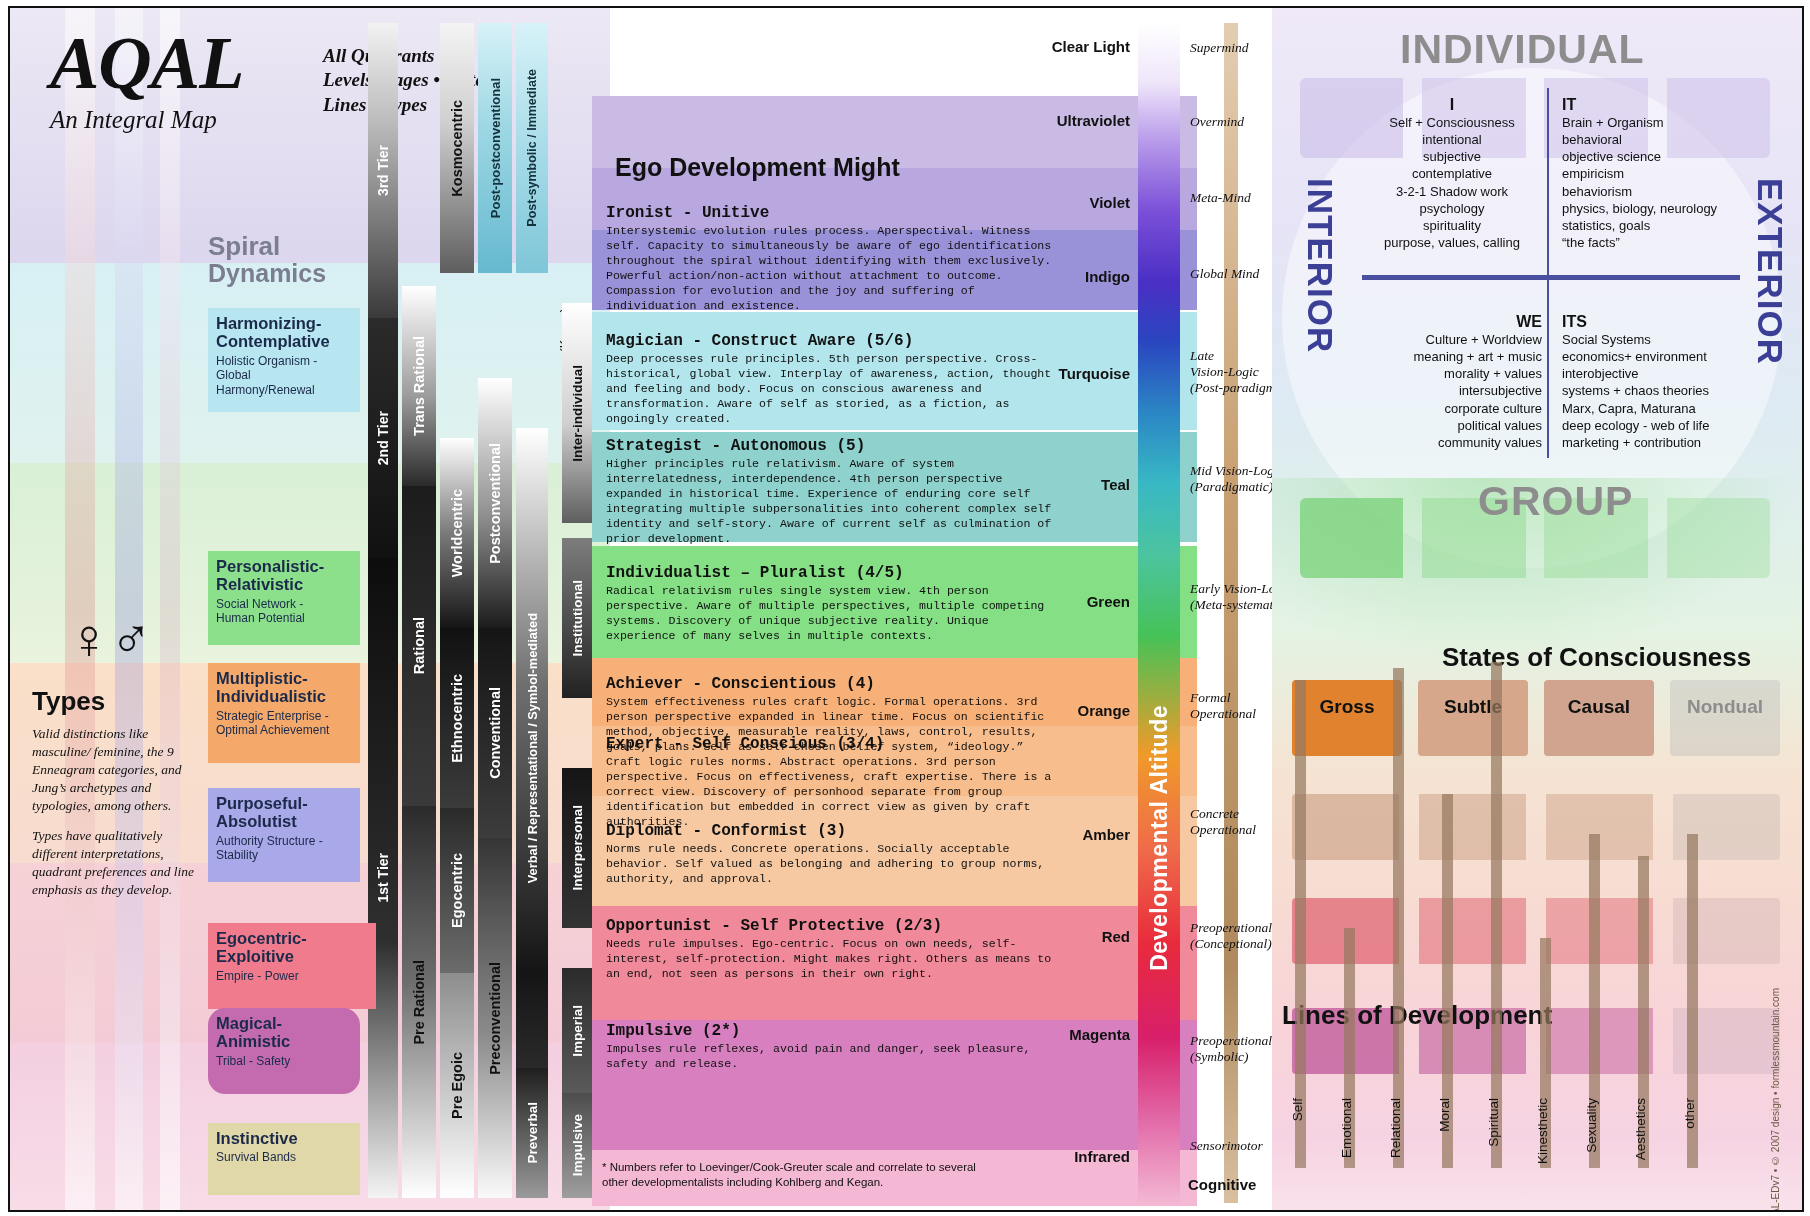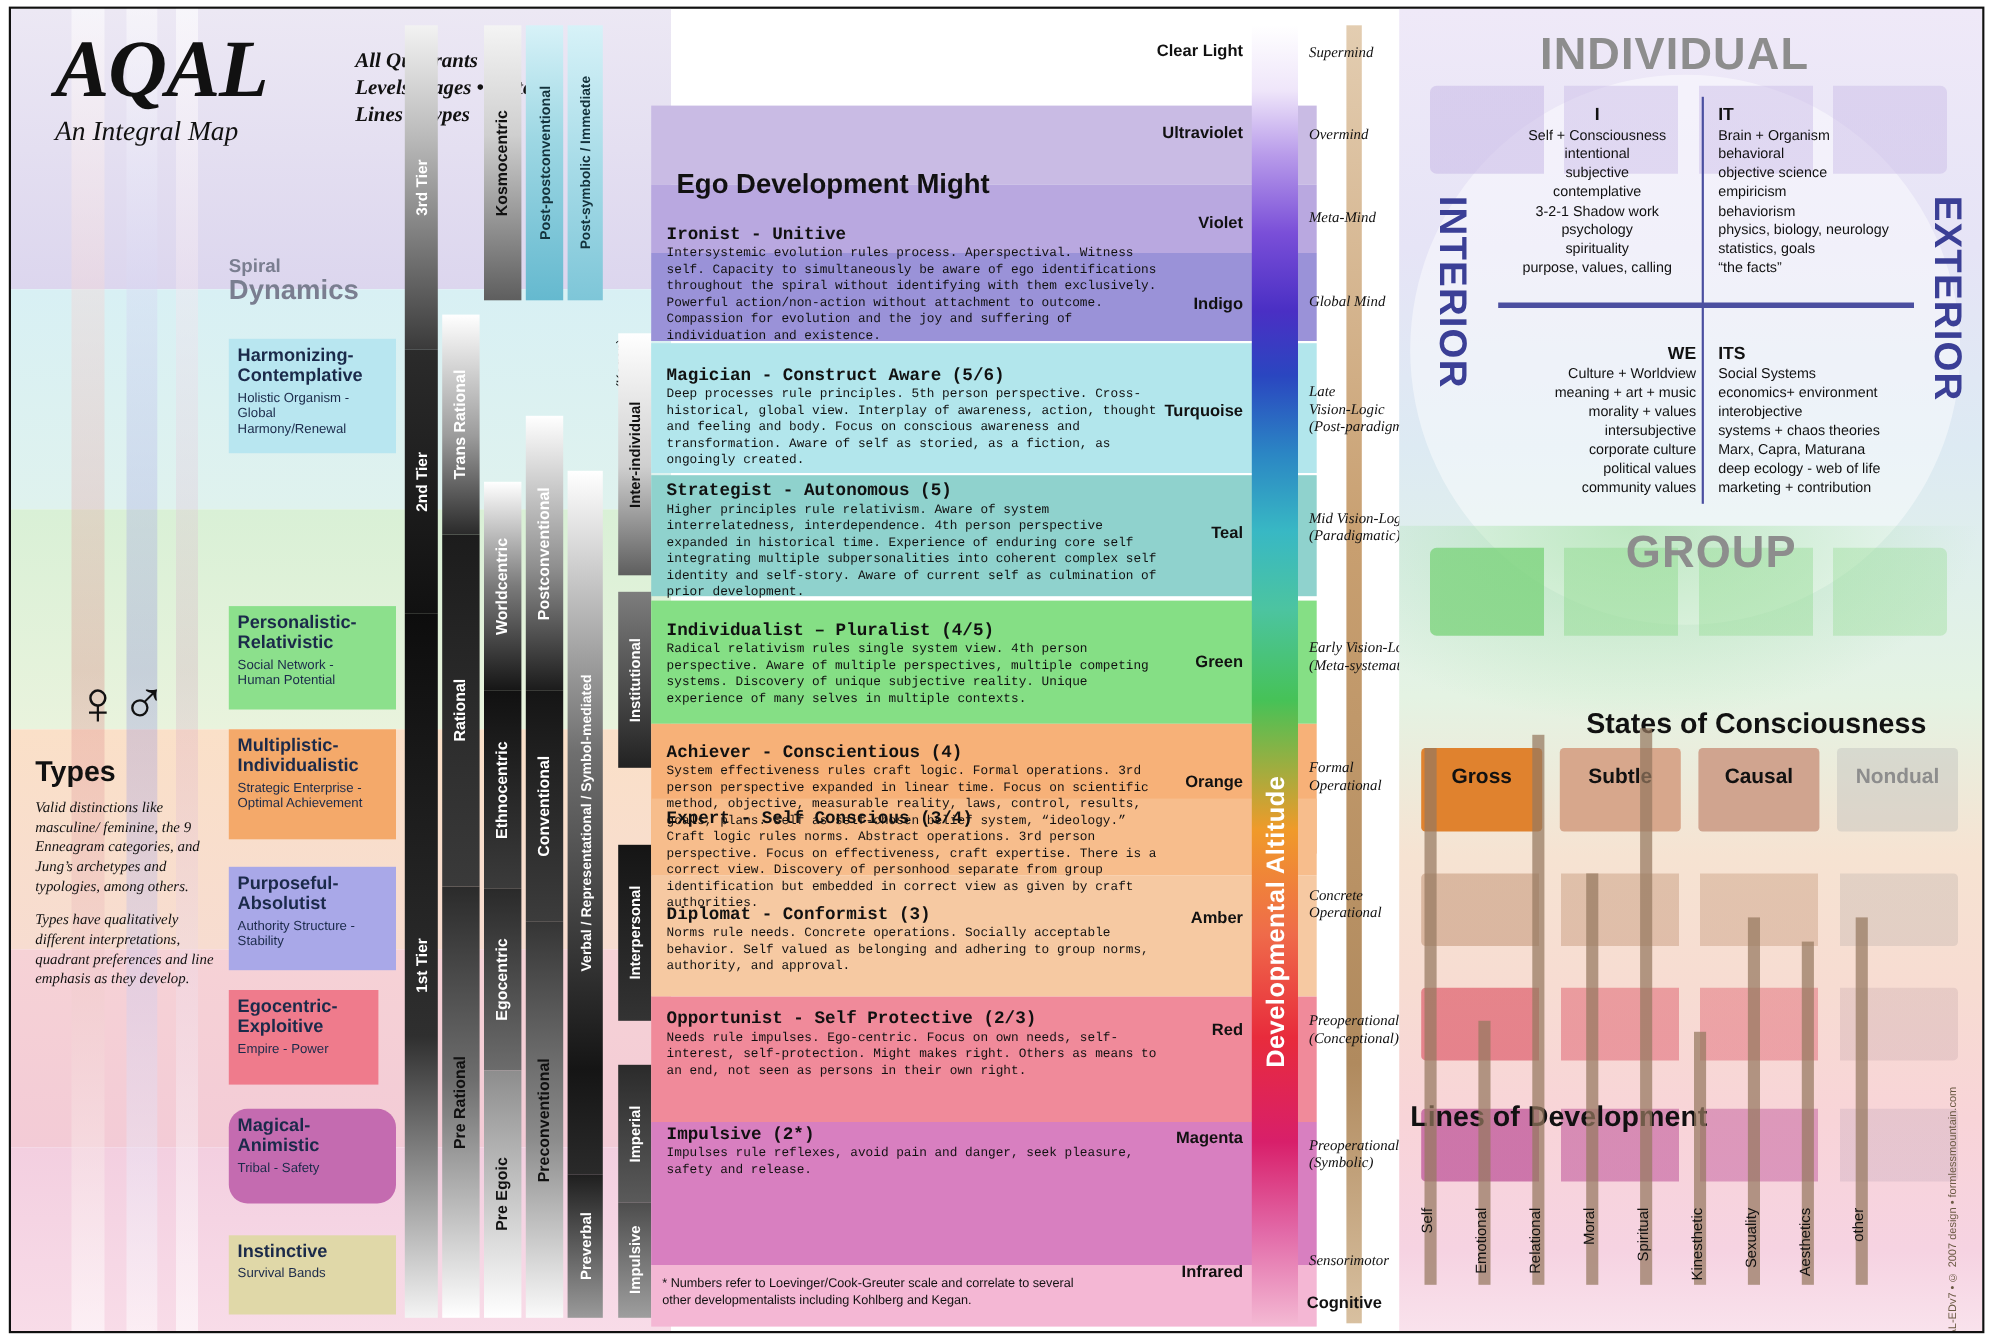--- a/index.html
+++ b/index.html
@@ -163,41 +163,41 @@
     <span style="font-size:13.5px;color:#fff;">Interpersonal</span>
   </div>
   <div class="vert band" style="left:552px;top:960px;width:30px;height:125px;background:linear-gradient(to bottom,#2b2b2b,#5a5a5a);">
     <span style="font-size:13.5px;color:#fff;">Imperial</span>
   </div>
   <div class="vert band" style="left:552px;top:1085px;width:30px;height:105px;background:linear-gradient(to bottom,#4d4d4d,#9e9e9e);">
     <span style="font-size:13.5px;color:#fff;">Impulsive</span>
   </div>
 
   <div class="abs" style="left:198px;top:225px;width:165px;">
-    <div style="font-weight:bold;font-size:17px;color:#7a7e90;line-height:1.05;">Spiral</div>
+    <div style="font-weight:bold;font-size:26px;color:#7a7e90;line-height:1.05;">Spiral</div>
     <div style="font-weight:bold;font-size:25px;color:#7a7e90;line-height:1.05;">Dynamics</div>
   </div>
 
   <div class="sdbox" style="left:198px;top:300px;width:152px;height:104px;background:#b8e6f0;">
     <div class="sdtitle">Harmonizing-<br>Contemplative</div>
     <div class="sdsub">Holistic Organism -<br>Global Harmony/Renewal</div>
   </div>
   <div class="sdbox" style="left:198px;top:543px;width:152px;height:94px;background:#8ce08c;">
     <div class="sdtitle">Personalistic-<br>Relativistic</div>
     <div class="sdsub">Social Network -<br>Human Potential</div>
   </div>
   <div class="sdbox" style="left:198px;top:655px;width:152px;height:100px;background:#f4a96a;">
     <div class="sdtitle">Multiplistic-<br>Individualistic</div>
     <div class="sdsub">Strategic Enterprise -<br>Optimal Achievement</div>
   </div>
   <div class="sdbox" style="left:198px;top:780px;width:152px;height:94px;background:#a9a8e8;">
     <div class="sdtitle">Purposeful-<br>Absolutist</div>
     <div class="sdsub">Authority Structure -<br>Stability</div>
   </div>
-  <div class="sdbox" style="left:198px;top:892px;width:136px;height:86px;background:#ef7b8c;">
+  <div class="sdbox" style="left:198px;top:915px;width:168px;height:86px;background:#ef7b8c;">
     <div class="sdtitle">Egocentric-<br>Exploitive</div>
     <div class="sdsub">Empire - Power</div>
   </div>
   <div class="sdbox" style="left:198px;top:1000px;width:152px;height:86px;background:#c46bb0;border-radius:17px;">
     <div class="sdtitle">Magical-<br>Animistic</div>
     <div class="sdsub">Tribal - Safety</div>
   </div>
   <div class="sdbox" style="left:198px;top:1115px;width:152px;height:72px;background:#e0d8a8;">
     <div class="sdtitle">Instinctive</div>
     <div class="sdsub">Survival Bands</div>

